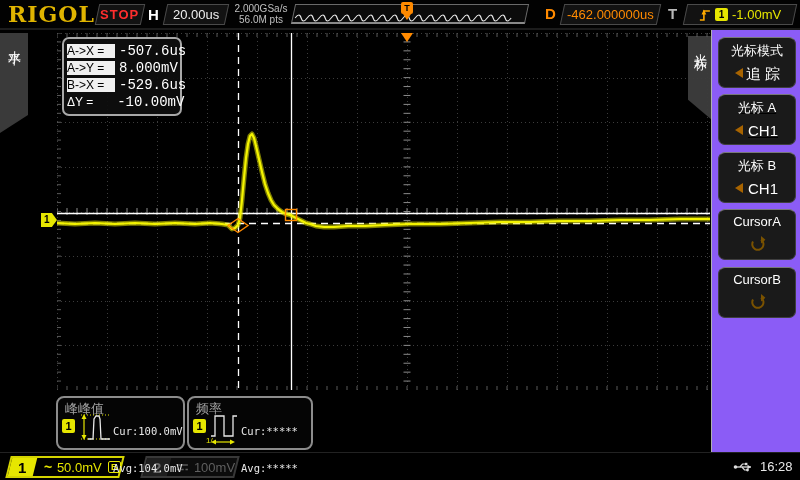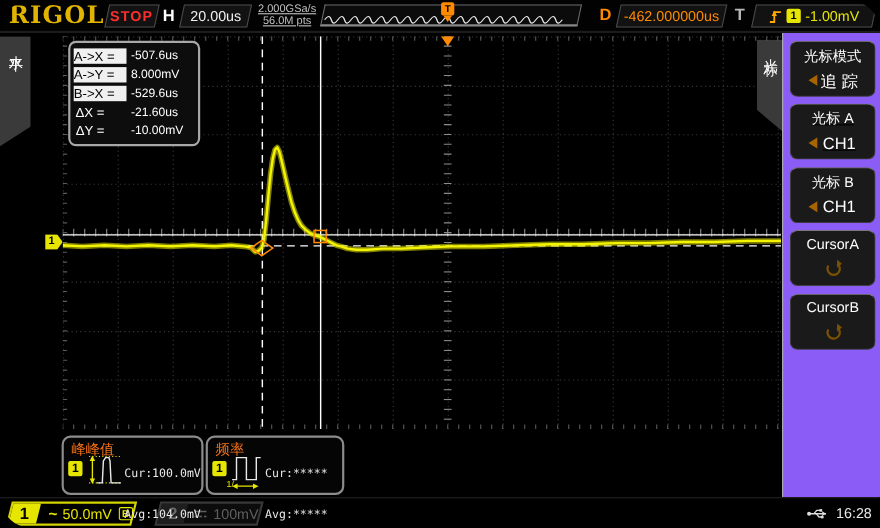--- a/index.html
+++ b/index.html
@@ -1,32 +1,32 @@
 <!DOCTYPE html>
 <html><head>
 <meta charset="utf-8">
 <style>
   * { margin:0; padding:0; box-sizing:border-box; }
   html,body { background:#000; }
   #screen {
     position:relative; width:800px; height:480px; background:#000;
-    font-family:"Liberation Sans", sans-serif; overflow:hidden;border-radius:29px;
+    font-family:"Liberation Sans", sans-serif; overflow:hidden;
     -webkit-font-smoothing:antialiased;
   }
   
   #topbar { position:absolute; left:0; top:0; width:800px; height:30px; background:#020202; border-bottom:2px solid #1c1c1c; }
   #logo { position:absolute; left:8px; top:1px; font-family:"DejaVu Serif", serif; font-weight:bold; font-size:22px; color:#e0b400; letter-spacing:1px; }
   .pbox { position:absolute; top:4px; height:21px; background:#121212; border:1px solid #4a4a4a; transform:skewX(-12deg); display:flex; align-items:center; justify-content:center; }
   .pbox > * { transform:skewX(12deg); white-space:nowrap; }
   #stop-box { left:97px; width:46px; }
   #stop-box span { color:#ff2e2e; font-weight:bold; font-size:13px; letter-spacing:1px; }
   #h-label { position:absolute; left:148px; top:6px; color:#fff; font-weight:bold; font-size:15px; }
   #tb-box { left:165px; width:62px; }
   #tb-box span { color:#f0f0f0; font-size:13px; }
-  #srate { position:absolute; left:231px; top:3px; width:60px; text-align:center; color:#c0c0c0; font-size:10px; line-height:11px;text-decoration:underline; }
+  #srate { position:absolute; left:231px; top:3px; width:60px; text-align:center; color:#c0c0c0; font-size:10px; line-height:11px; }
   #membar { position:absolute; left:293px; top:4px; width:234px; height:20px; background:#0b0b0b; border:1px solid #6a6a6a; border-bottom:2px solid #8a8a8a; transform:skewX(-12deg); overflow:hidden; }
   #trigflag { position:absolute; left:401px; top:2px; width:12px; height:12px; background:#ff8a00; border-radius:2px; color:#000; font-size:9px; font-weight:bold; text-align:center; line-height:12px; z-index:3; }
   #trigflag-tail { position:absolute; left:403px; top:14px; width:0; height:0; border-left:4px solid transparent; border-right:4px solid transparent; border-top:6px solid #ff8a00; z-index:3; }
   #d-label { position:absolute; left:545px; top:5px; color:#ff8a00; font-weight:bold; font-size:15px; }
   #d-box { left:562px; width:97px; }
   #d-box span { color:#ff8a00; font-size:13px; }
   #t-label { position:absolute; left:668px; top:5px; color:#b8b8b8; font-weight:bold; font-size:15px; }
   #t-box { left:685px; width:110px; gap:4px; }
   .ch-badge-sm { width:13px; height:13px; background:#e6e600; border-radius:2px; color:#000; font-size:10px; font-weight:bold; text-align:center; line-height:13px; }
   #t-box .lvl { color:#e6e600; font-size:13px; }
@@ -34,33 +34,33 @@
   .tab { position:absolute; background:#3a3a3a; display:flex; justify-content:center; }
   .tab span { writing-mode:vertical-rl; text-orientation:upright; color:#fff; font-size:13px; letter-spacing:4px; padding-top:7px; }
   #tab-horizontal { left:0; top:33px; width:28px; height:100px; clip-path:polygon(0 0,100% 0,100% 82%,0 100%); }
   #tab-cursor { left:688px; top:36px; width:24px; height:84px; clip-path:polygon(0 0,100% 0,100% 100%,0 76%); }
   
   #display { position:absolute; left:57px; top:33px; width:653px; height:357px; }
   #ch1-marker { position:absolute; left:41px; top:213px; width:16px; height:14px; background:#e6e600; clip-path:polygon(0 0,68% 0,100% 50%,68% 100%,0 100%); color:#000; font-size:10px; font-weight:bold; text-align:left; padding-left:3px; line-height:14px; z-index:2; }
   
   #readout { position:absolute; left:62px; top:37px; width:120px; background:rgba(14,14,14,0.92); border:2px solid #a8a8a8; border-radius:7px; padding:3px 3px; z-index:5; }
   .ro-row { display:flex; align-items:center; height:17.2px; font-size:12px; }
-  .ro-label { width:48px; text-align:right; color:#fff; padding-right:20px; white-space:nowrap; }
+  .ro-label { width:48px; text-align:left; color:#fff; padding-right:20px; white-space:nowrap; }
   .ro-label.inv { background:#f0f0f0; color:#000; }
-  .ro-value { color:#fff; padding-left:4px; white-space:nowrap; font-family:Liberation Sans, sans-serif; font-size:11px; }
+  .ro-value { color:#fff; padding-left:4px; white-space:nowrap; font-family:Liberation Mono, monospace; font-size:14px; }
   
   #menu { position:absolute; left:711px; top:30px; width:89px; height:422px; background:#8b5cf6; border-left:1px solid #b0b0b0; }
   .mi { position:absolute; left:6px; width:78px; height:51px; background:#1a1a1a; border:1px solid #3f3f3f; border-top-color:#787878; border-radius:7px; }
   .mi .t { text-align:center; color:#fff; font-size:13px; margin-top:4px; white-space:nowrap; }
   .mi .v { position:relative; text-align:center; color:#fff; font-size:15px; margin-top:5px;margin-left:12px; }
   .mi .arr { position:absolute; left:4px; top:3px; width:0; height:0; border:5px solid transparent; border-right:8px solid #a86400; border-left:none; }
   .mi svg.knob { display:block; margin:7px auto 0; }
   
   .meas { position:absolute; top:396px; height:54px; background:#050505; border:2px solid #8c8c8c; border-radius:8px; z-index:4; }
-  .meas .title { position:absolute; left:7px; top:2px; color:#f97316; font-size:13px; }
+  .meas .title { position:absolute; left:7px; top:2px; color:#a3a3a3; font-size:13px; }
   .meas .badge { position:absolute; left:4px; top:21px; width:13px; height:14px; background:#e6e600; border-radius:2px; color:#000; font-weight:bold; font-size:11px; text-align:center; line-height:14px; }
   .meas .rows { position:absolute; top:2px; color:#e8e8e8; font-family:"DejaVu Sans Mono", monospace; font-size:10.5px; line-height:12.4px; white-space:pre; }
   #meas-0 { left:56px; width:129px; } #meas-0 .rows { left:55px; }
   #meas-1 { left:187px; width:126px; } #meas-1 .rows { left:52px; }
   .meas svg.mico { position:absolute; left:17px; top:10px; }
   
   #footer { position:absolute; left:0; top:452px; width:800px; height:28px; background:#000; border-top:1px solid #222; }
   .chblk { position:absolute; top:3px; height:22px; border:2px solid; transform:skewX(-14deg); display:flex; align-items:center; }
   .chblk .ck { transform:skewX(14deg); }
   #ch1-blk { left:8px; width:114px; border-color:#d4d400; background:#000; }
@@ -450,24 +450,20 @@
       </div>
     <div class="ro-row">
         <span class="ro-label inv">A-&gt;Y =</span>
         <span class="ro-value">8.000mV</span>
       </div>
     <div class="ro-row">
         <span class="ro-label inv">B-&gt;X =</span>
         <span class="ro-value">-529.6us</span>
       </div>
     <div class="ro-row">
-        <span class="ro-label">ΔX =</span>
-        <span class="ro-value">-21.60us</span>
-      </div>
-    <div class="ro-row">
         <span class="ro-label">ΔY =</span>
         <span class="ro-value">-10.00mV</span>
       </div>
   </div>
 
   <div id="menu">
     <div class="mi" style="top:7px;">
       <div class="t">光标模式</div>
       <div class="v"><span class="arr"></span><span>追 踪</span></div>
     </div>

